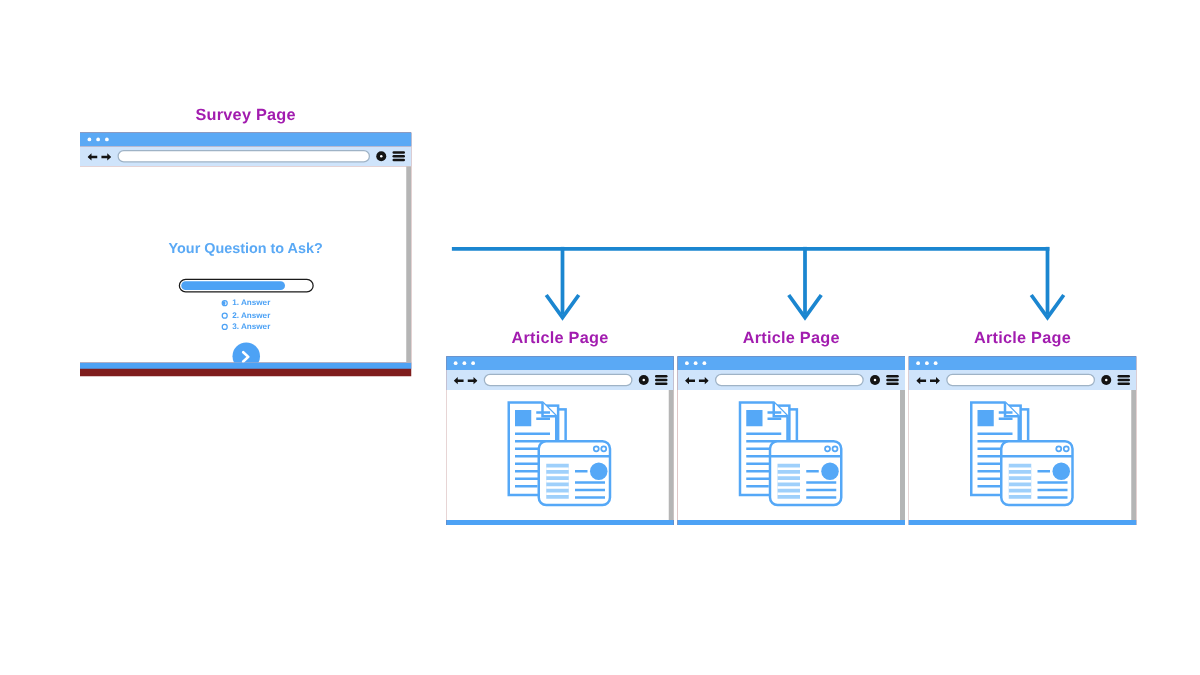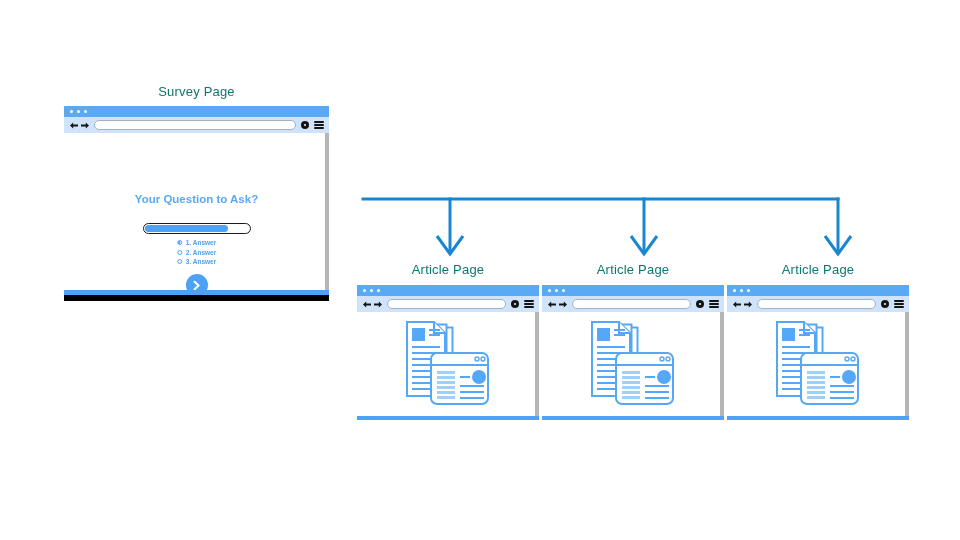--- a/index.html
+++ b/index.html
@@ -6,30 +6,30 @@
   body{
     width:960px;height:540px;background:#ffffff;overflow:hidden;
     font-family:"Liberation Sans","DejaVu Sans",sans-serif;
     position:relative;
   }
   .stage{position:absolute;inset:0;}
 
   
   .page-title{
     position:absolute;
-    color:#0f766e;
-    font-weight:normal;
+    color:#a21caf;
+    font-weight:bold;
     letter-spacing:.2px;
     text-align:center;
     white-space:nowrap;
     font-size:13px;
   }
 
   
-  .window{position:absolute;background:#000000;text-decoration:underline;}
+  .window{position:absolute;background:#7f1d1d;text-decoration:underline;}
   .win-titlebar{
     height:11px;background:#5aa9f5;display:flex;align-items:center;
     padding-left:6px;gap:4px;
   }
   .win-dot{width:3px;height:3px;border-radius:50%;background:#ffffff;}
   .win-toolbar{
     height:16px;background:#cfe4fb;display:flex;align-items:center;
     padding:0 5px 0 6px;gap:5px;
   }
   .nav-arrows{display:flex;align-items:center;gap:3px;flex:0 0 auto;}

